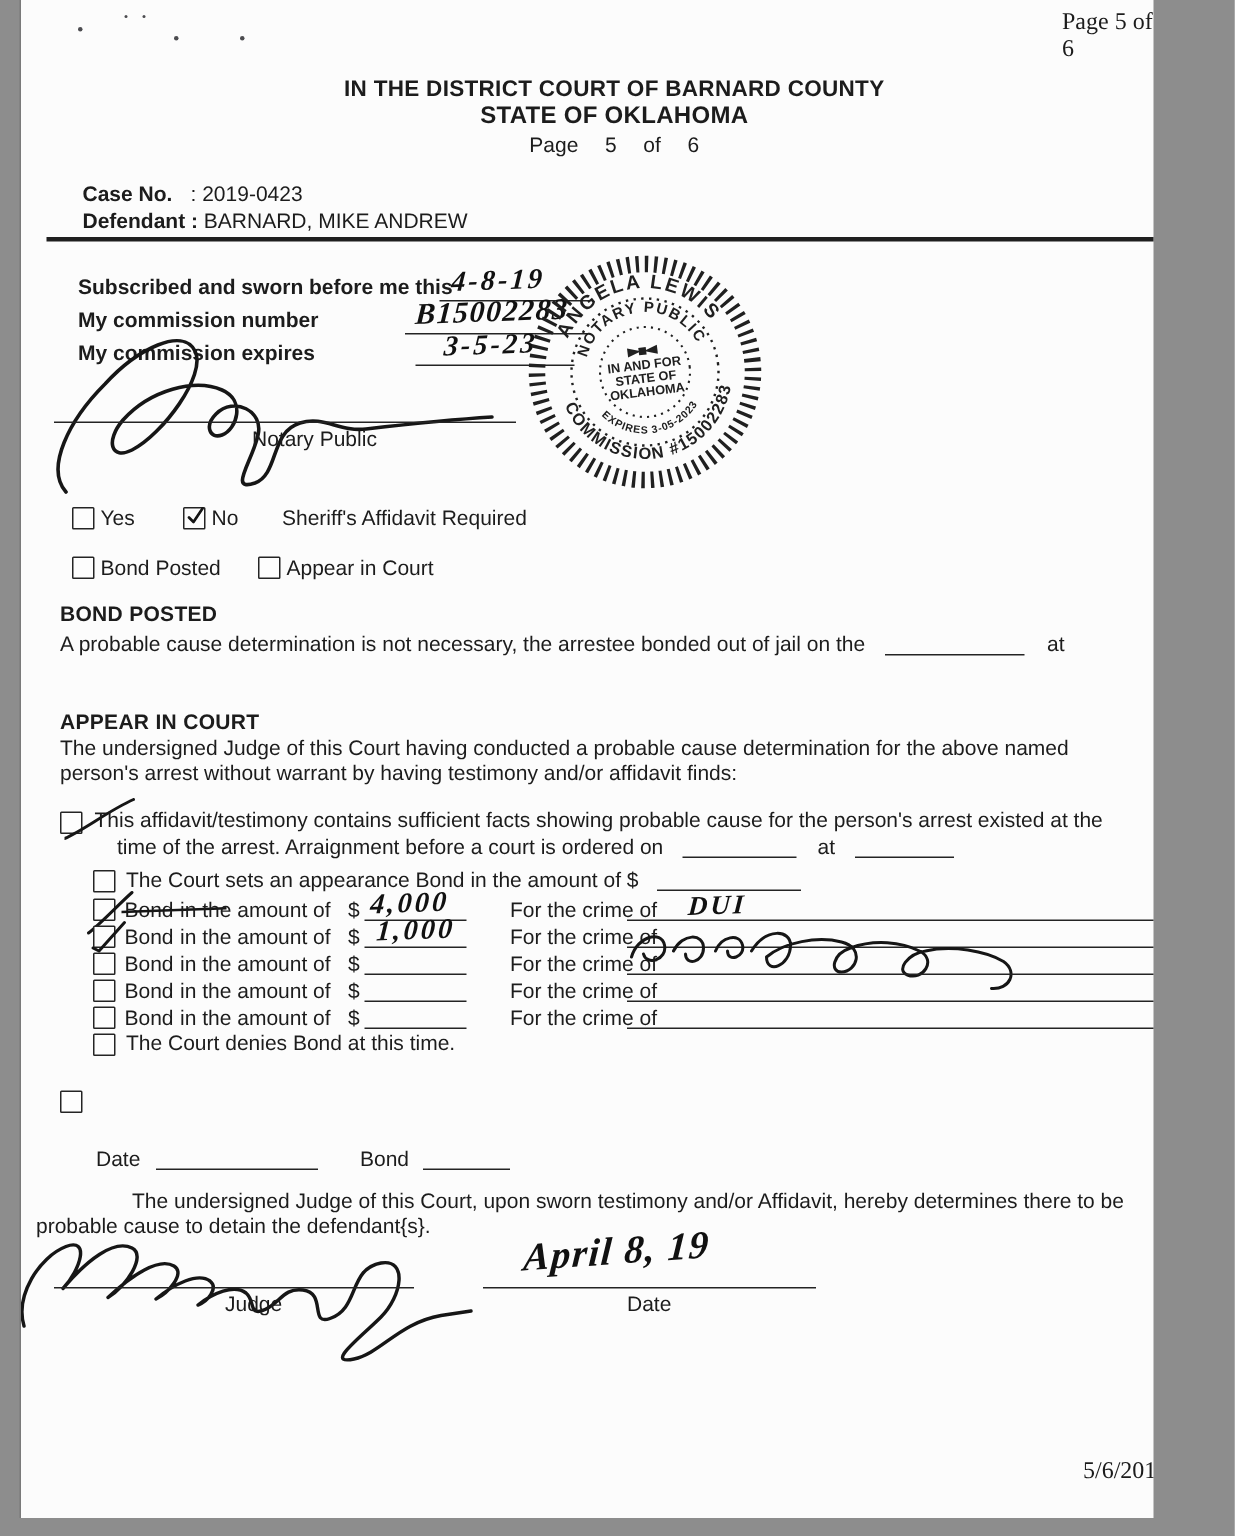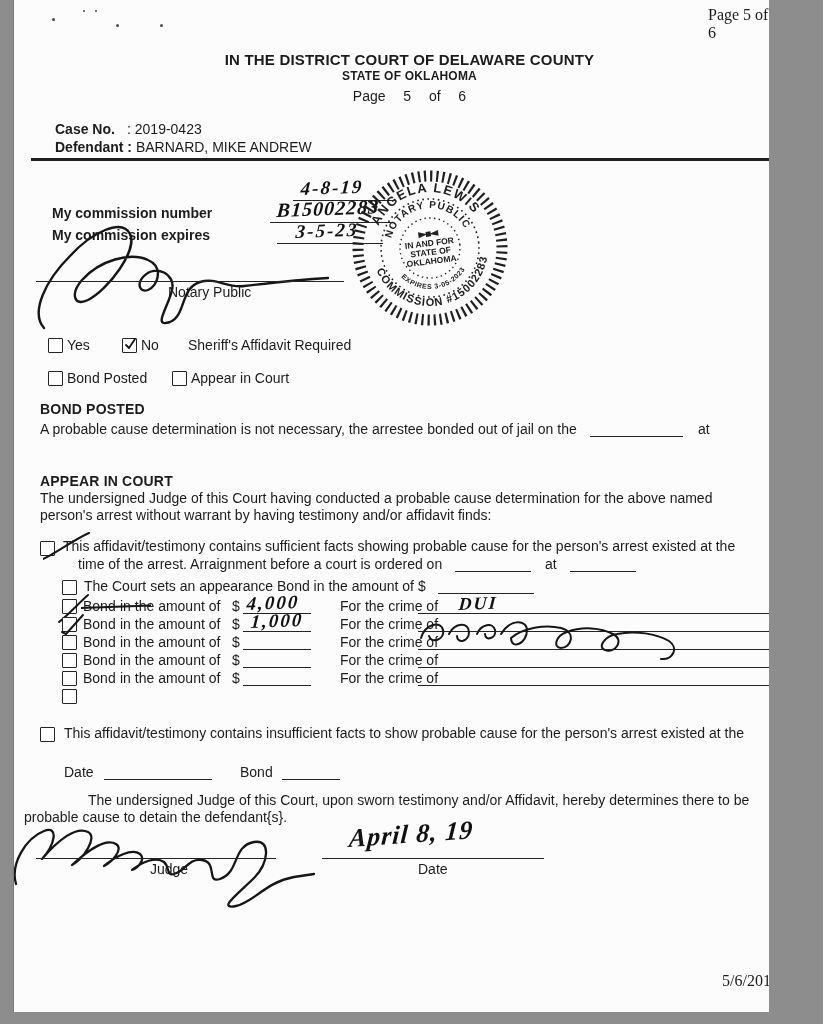--- a/index.html
+++ b/index.html
@@ -26,34 +26,35 @@
   <div class="paper"></div>
 
   <div class="sp" style="left:52px;top:18px;width:3px;height:3px;"></div>
   <div class="sp" style="left:83px;top:10px;width:2px;height:2px;"></div>
   <div class="sp" style="left:95px;top:10px;width:2px;height:2px;"></div>
   <div class="sp" style="left:116px;top:24px;width:3px;height:3px;"></div>
   <div class="sp" style="left:160px;top:24px;width:3px;height:3px;"></div>
 
   <div class="abs ser" style="left:708px;top:6px;font-size:16px;">Page 5 of 6</div>
 
-  <div class="abs b" style="left:13px;top:51px;width:793px;text-align:center;font-size:15px;letter-spacing:.2px;">IN THE DISTRICT COURT OF DELAWARE COUNTY</div>
-  <div class="abs b" style="left:13px;top:69px;width:793px;text-align:center;font-size:12px;letter-spacing:.2px;">STATE OF OKLAHOMA</div>
+  <div class="abs b" style="left:13px;top:51px;width:793px;text-align:center;font-size:15px;letter-spacing:.2px;">IN THE DISTRICT COURT OF BARNARD COUNTY</div>
+  <div class="abs b" style="left:13px;top:69px;width:793px;text-align:center;font-size:16px;letter-spacing:.2px;">STATE OF OKLAHOMA</div>
   <div class="abs t" style="left:13px;top:88px;width:793px;text-align:center;word-spacing:5px;white-space:pre;">Page  5  of  6</div>
 
   <div class="abs t" style="left:55px;top:121px;">
     <span class="b" style="display:inline-block;width:72px;">Case No.</span><span>: 2019-0423</span>
   </div>
   <div class="abs t" style="left:55px;top:139px;">
     <span class="b">Defendant :</span>
     <span>BARNARD, MIKE ANDREW</span>
   </div>
 
   <div class="rule" style="left:31px;top:158px;width:772px;height:3px;"></div>
 
+  <div class="abs t b" style="left:52px;top:183px;">Subscribed and sworn before me this</div>
   <div class="abs hw" style="left:300px;top:178px;font-size:19px;">4-8-19</div>
   <div class="u" style="left:293px;top:200px;width:100px;"></div>
 
   <div class="abs t b" style="left:52px;top:205px;">My commission number</div>
   <div class="abs hw" style="left:276px;top:199px;font-size:20px;letter-spacing:1px;">B15002283</div>
   <div class="u" style="left:270px;top:222px;width:122px;"></div>
 
   <div class="abs t b" style="left:52px;top:227px;">My commission expires</div>
   <div class="abs hw" style="left:295px;top:221px;font-size:19px;">3-5-23</div>
   <div class="u" style="left:277px;top:243px;width:106px;"></div>
@@ -193,23 +194,23 @@
     <span class="cb" style="left:0px;top:1px;"></span>
     <span class="abs t" style="left:21px;top:0;">Bond</span>
     <span class="abs t" style="left:58px;top:0;">in the amount of</span>
     <span class="abs t" style="left:170px;top:0;">$</span>
     <div class="u" style="left:181px;top:15px;width:68px;"></div>
     <span class="abs t" style="left:278px;top:0;">For the crime of</span>
     <div class="u" style="left:356px;top:15px;width:370px;"></div>
   </div>
 
   <span class="cb" style="left:62px;top:689px;"></span>
+  <div class="abs t" style="left:84px;top:687px;">The Court denies Bond at this time.</div>
 
   <span class="cb" style="left:40px;top:727px;"></span>
-  <div class="abs t" style="left:64px;top:725px;">This affidavit/testimony contains insufficient facts to show probable cause for the person's arrest existed at the</div>
   <div class="abs t" style="left:64px;top:764px;">Date</div>
   <div class="u" style="left:104px;top:779px;width:108px;"></div>
   <div class="abs t" style="left:240px;top:764px;">Bond</div>
   <div class="u" style="left:282px;top:779px;width:58px;"></div>
 
   <div class="abs t" style="left:88px;top:792px;">The undersigned Judge of this Court, upon sworn testimony and/or Affidavit, hereby determines there to be</div>
   <div class="abs t" style="left:24px;top:809px;">probable cause to detain the defendant{s}.</div>
 
   <svg class="abs" style="left:8px;top:818px;" width="312" height="94" viewBox="0 0 312 94">
     <path class="ink" stroke-width="2.3" d="M8 66 C 2 46, 18 20, 36 13 C 52 7, 46 28, 34 41 C 50 22, 68 8, 80 14 C 90 19, 76 40, 64 47 C 80 32, 98 20, 108 26 C 116 31, 104 44, 96 48 C 108 38, 124 30, 132 36 C 138 41, 130 50, 124 52 C 134 44, 148 38, 156 44 C 162 49, 158 58, 166 56 C 178 53, 180 40, 194 42 C 210 44, 198 66, 212 61 C 232 54, 224 28, 246 24 C 264 21, 260 46, 246 60 C 232 74, 208 92, 228 88 C 246 84, 258 64, 286 59 L 306 56"></path>

